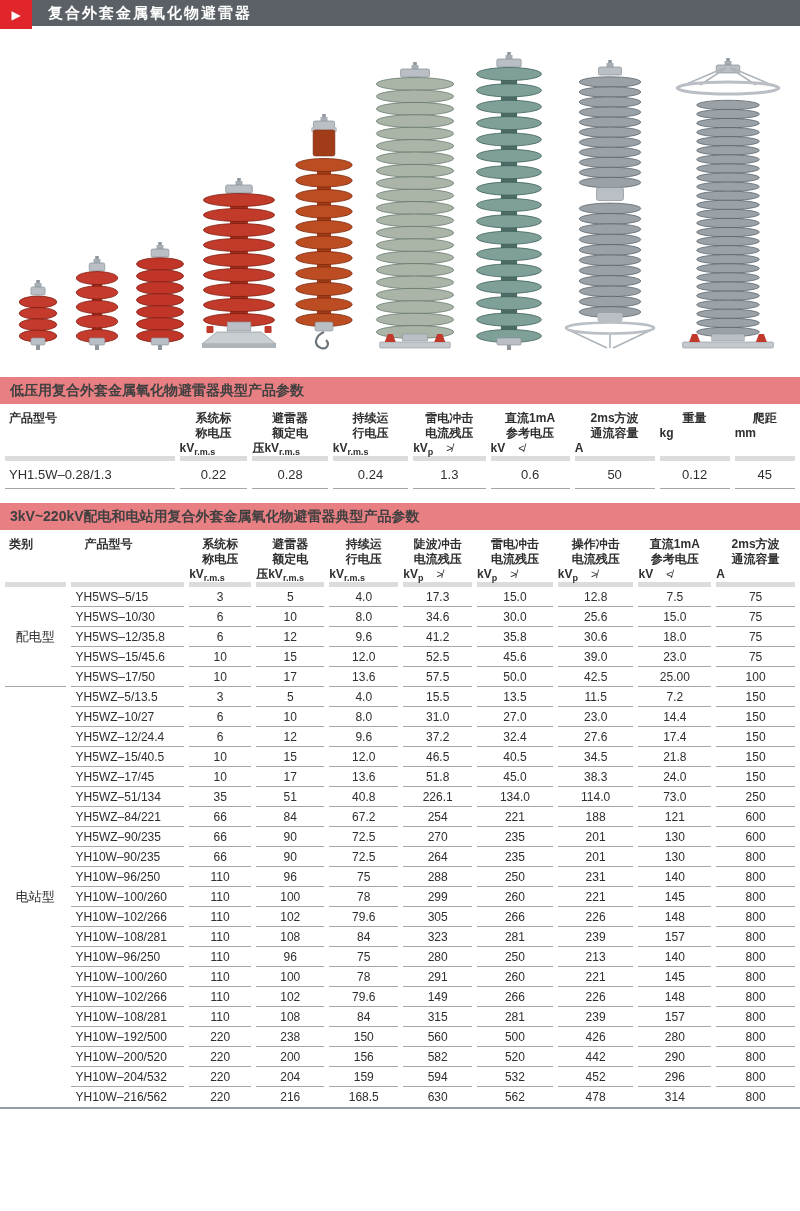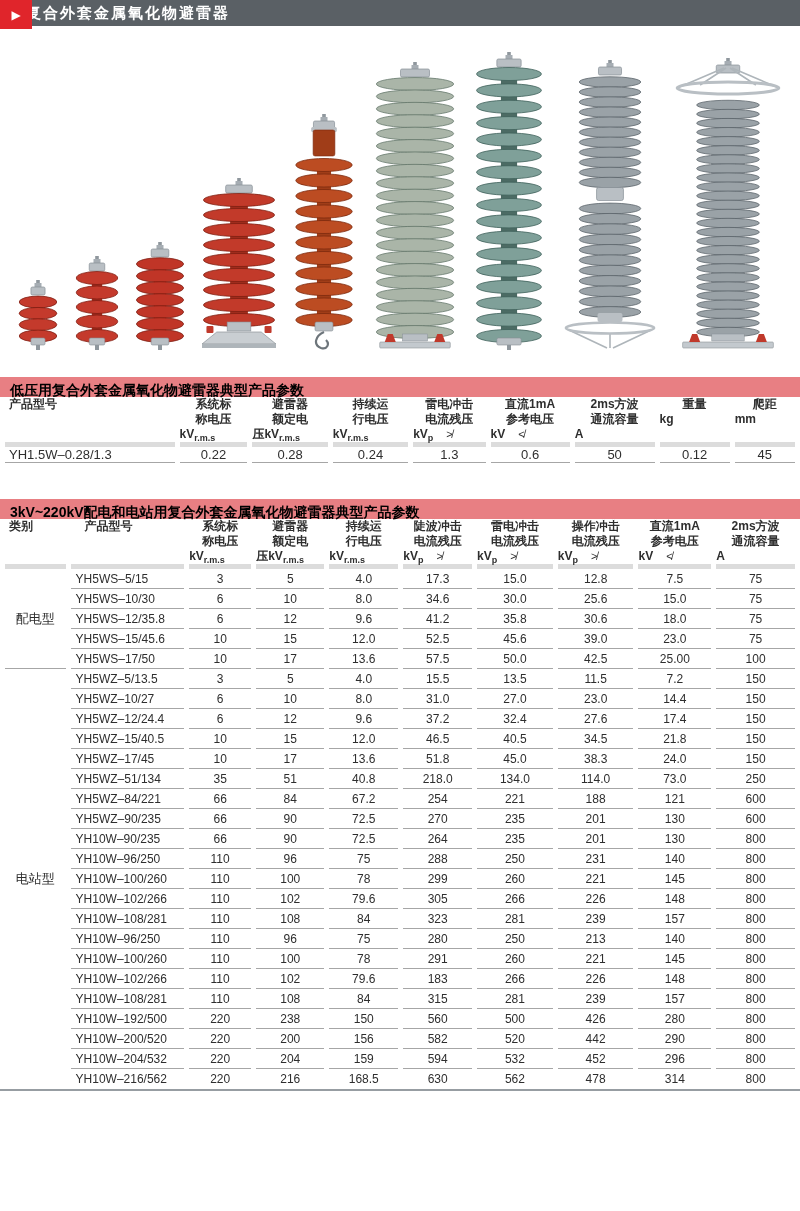--- a/index.html
+++ b/index.html
@@ -4,38 +4,38 @@
 <style>
   *{margin:0;padding:0;box-sizing:border-box;}
   html,body{background:#ffffff;}
   .page{width:800px;height:1211px;background:#ffffff;font-family:"Liberation Sans",sans-serif;
         overflow:hidden;position:relative;margin:0 auto;}
   
   .topbar{height:26px;background:#5a6065;position:relative;}
   .logo-box{position:absolute;left:0;top:0;width:32px;height:29px;background:#e0252b;
             display:flex;align-items:center;justify-content:center;}
   .arrow{color:#ffffff;font-size:12px;line-height:1;}
-  .topbar-title{display:block;margin-left:26px;line-height:26px;color:#ffffff;
+  .topbar-title{display:block;margin-left:48px;line-height:26px;color:#ffffff;
                 font-size:15px;font-weight:bold;letter-spacing:2px;}
   
   .photos{height:346px;display:flex;align-items:flex-end;justify-content:space-between;
           padding:0 18px 22px 18px;}
   .photos > div{line-height:0;}
   
-  .section-bar{height:20px;line-height:27px;background:#e87f83;color:#000000;
+  .section-bar{height:27px;line-height:27px;background:#e87f83;color:#404040;
                font-size:14px;font-weight:bold;padding-left:10px;}
   .bar1{margin-top:5px;}
-  .bar2{margin-top:36px;}
+  .bar2{margin-top:14px;}
   
   table{width:100%;border-collapse:separate;border-spacing:5px 0;table-layout:fixed;}
-  th{vertical-align:top;font-size:12px;line-height:15px;font-weight:bold;
+  th{vertical-align:top;padding-top:7px;font-size:12px;line-height:15px;font-weight:bold;
      color:#2e2e2e;text-align:center;border-bottom:5px solid #dcdcdc;}
   th.left{text-align:left;}
   td{text-align:center;font-size:12.5px;color:#2e2e2e;border-bottom:1px solid #a6a6a6;padding:0;}
-  .t1 td{height:16px;font-size:13px;}
+  .t1 td{height:28px;font-size:13px;}
   .t2 td{height:20px;font-size:12px;}
   td.model-cell{text-align:left;padding-left:5px;}
   .t1 td.model-cell{padding-left:4px;}
   td.cat-cell{border-bottom:none;font-size:13px;vertical-align:middle;}
   td.cat-cell.with-divider{border-bottom:1px solid #a6a6a6;}
   .t2-wrap{border-bottom:2px solid #979da2;}
   .t2 tbody tr.last-row td{border-bottom:none;}
   .unit-line{display:flex;justify-content:flex-start;gap:13px;font-weight:bold;}
   .unit-line sub{font-size:9px;line-height:0;}
   .sym{font-weight:normal;font-size:11px;}
@@ -558,21 +558,21 @@
             <td>45.0</td>
             <td>38.3</td>
             <td>24.0</td>
             <td>150</td>
           </tr>
           <tr>
             <td class="model-cell">YH5WZ–51/134</td>
             <td>35</td>
             <td>51</td>
             <td>40.8</td>
-            <td>218.0</td>
+            <td>226.1</td>
             <td>134.0</td>
             <td>114.0</td>
             <td>73.0</td>
             <td>250</td>
           </tr>
           <tr>
             <td class="model-cell">YH5WZ–84/221</td>
             <td>66</td>
             <td>84</td>
             <td>67.2</td>
@@ -668,21 +668,21 @@
             <td>260</td>
             <td>221</td>
             <td>145</td>
             <td>800</td>
           </tr>
           <tr>
             <td class="model-cell">YH10W–102/266</td>
             <td>110</td>
             <td>102</td>
             <td>79.6</td>
-            <td>183</td>
+            <td>149</td>
             <td>266</td>
             <td>226</td>
             <td>148</td>
             <td>800</td>
           </tr>
           <tr>
             <td class="model-cell">YH10W–108/281</td>
             <td>110</td>
             <td>108</td>
             <td>84</td>

